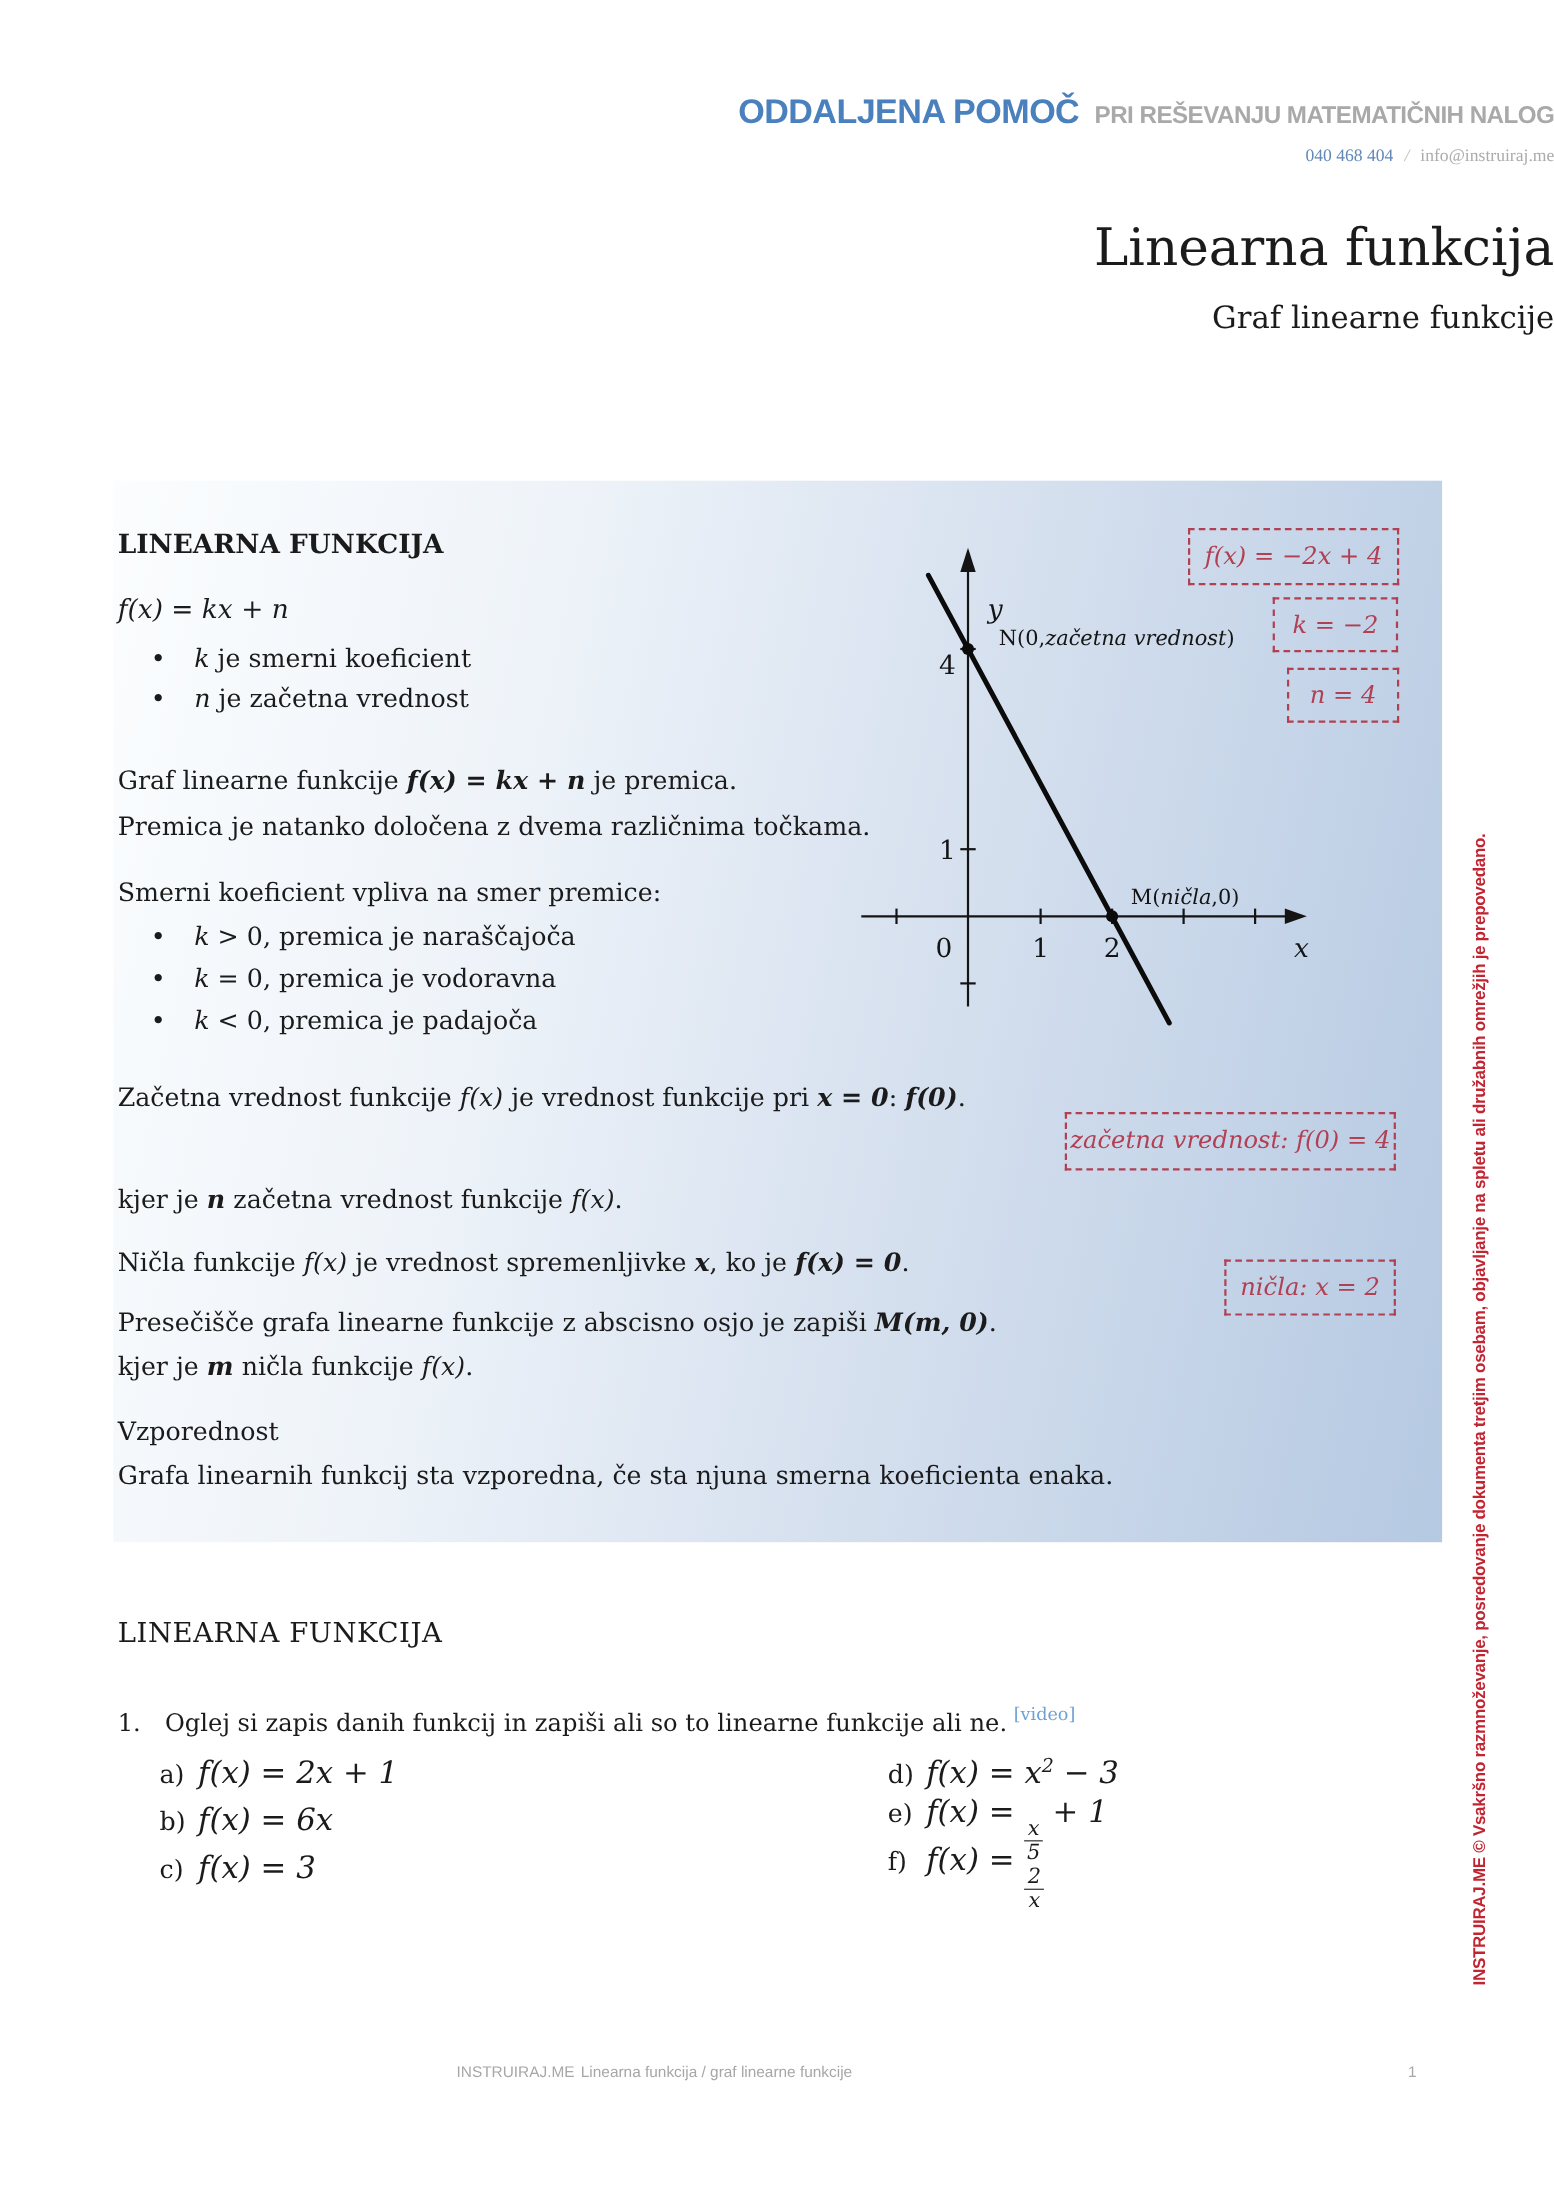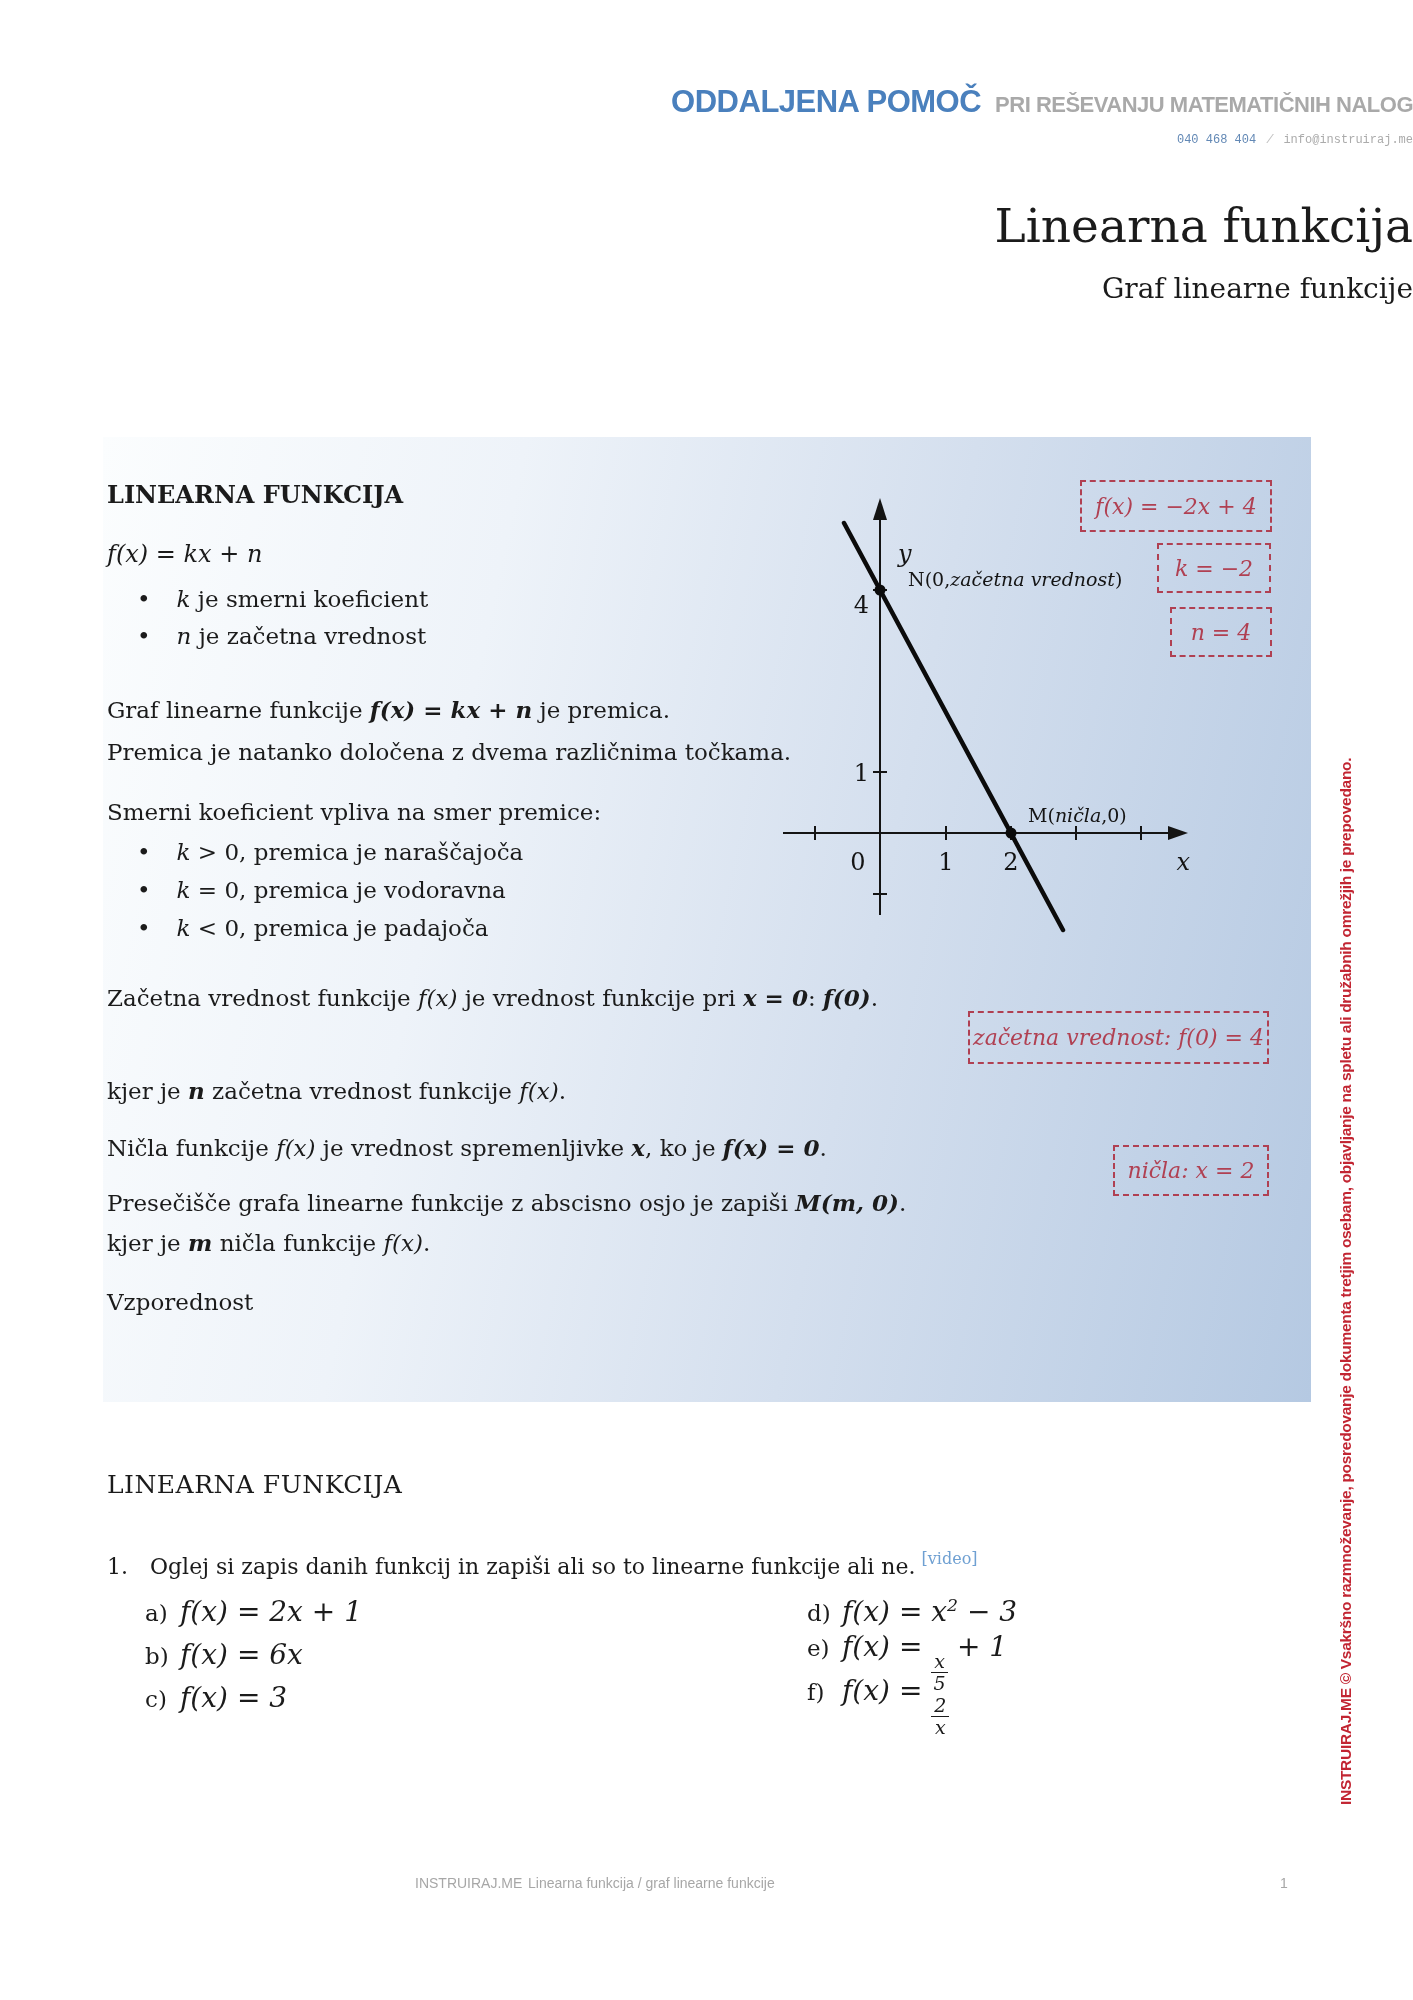--- a/index.html
+++ b/index.html
@@ -4,21 +4,21 @@
 <style>
   html,body{margin:0;padding:0;background:#ffffff;}
   .page{position:relative;width:1413px;height:2000px;background:#ffffff;overflow:hidden;
         font-family:"DejaVu Serif",serif;color:#1b1b1b;}
   .abs{position:absolute;}
   .center{left:0;width:100%;text-align:right;}
   
   .hdr1{top:84px;font-family:"Liberation Sans",sans-serif;font-weight:bold;letter-spacing:-0.5px;white-space:nowrap;}
   .brand{color:#4a80bd;font-size:31px;}
   .tagline{color:#a9a9a9;font-size:22px;margin-left:14px;}
-  .hdr2{top:133px;font-family:Liberation Mono, monospace;font-size:12px;white-space:nowrap;}
+  .hdr2{top:133px;font-family:Liberation Serif, serif;font-size:16px;white-space:nowrap;}
   .phone{color:#6288b5;}
   .sep{color:#c0c0c0;margin:0 10px;font-style:italic;}
   .email{color:#ababab;}
   
   .title{top:198px;font-size:47px;}
   .subtitle{top:272px;font-size:28px;}
   
   .panel{left:103px;top:437px;width:1208px;height:965px;
          background:linear-gradient(102deg,#fbfdfe 0%,#eef3f9 30%,#d4dfee 62%,#b5c9e2 100%);}
   .tline{position:absolute;font-size:23px;white-space:nowrap;}
@@ -94,20 +94,21 @@
   </div>
 
   <div class="tline" style="left:107px;top:984px"><span class="r-b">Začetna vrednost</span><span class="r-n"> funkcije </span><span class="r-i">f(x)</span><span class="r-n"> je vrednost funkcije pri </span><span class="r-bi">x = 0</span><span class="r-n">: </span><span class="r-bi">f(0)</span><span class="r-n">.</span></div>
   <div class="tline" style="left:107px;top:1077px"><span class="r-n">kjer je </span><span class="r-bi">n</span><span class="r-n"> </span><span class="r-b">začetna vrednost</span><span class="r-n"> funkcije </span><span class="r-i">f(x)</span><span class="r-n">.</span></div>
 
   <div class="tline" style="left:107px;top:1134px"><span class="r-b">Ničla</span><span class="r-n"> funkcije </span><span class="r-i">f(x)</span><span class="r-n"> je vrednost spremenljivke </span><span class="r-bi">x</span><span class="r-n">, ko je </span><span class="r-bi">f(x) = 0</span><span class="r-n">.</span></div>
   <div class="tline" style="left:107px;top:1189px"><span class="r-n">Presečišče grafa linearne funkcije z abscisno osjo je zapiši </span><span class="r-bi">M(m, 0)</span><span class="r-n">.</span></div>
   <div class="tline" style="left:107px;top:1229px"><span class="r-n">kjer je </span><span class="r-bi">m</span><span class="r-n"> </span><span class="r-b">ničla</span><span class="r-n"> funkcije </span><span class="r-i">f(x)</span><span class="r-n">.</span></div>
 
   <div class="tline" style="left:107px;top:1289px;font-weight:400">Vzporednost</div>
+  <div class="tline" style="left:107px;top:1329px"><span class="r-n">Grafa linearnih funkcij sta vzporedna, če sta njuna smerna koeficienta enaka.</span></div>
 
   <svg class="abs" style="left:770px;top:470px" width="440" height="480" viewBox="0 0 440 480">
     <line x1="13" y1="363" x2="402" y2="363" stroke="#141414" stroke-width="2"></line>
     <polygon points="398,356 398,370 418,363" fill="#141414"></polygon>
     <line x1="110" y1="445" x2="110" y2="46" stroke="#141414" stroke-width="2"></line>
     <polygon points="103,50 117,50 110,28" fill="#141414"></polygon>
 
     <line x1="45" y1="356" x2="45" y2="370" stroke="#141414" stroke-width="2"></line>
     <line x1="176" y1="356" x2="176" y2="370" stroke="#141414" stroke-width="2"></line>
     <line x1="241" y1="356" x2="241" y2="370" stroke="#141414" stroke-width="2"></line>

